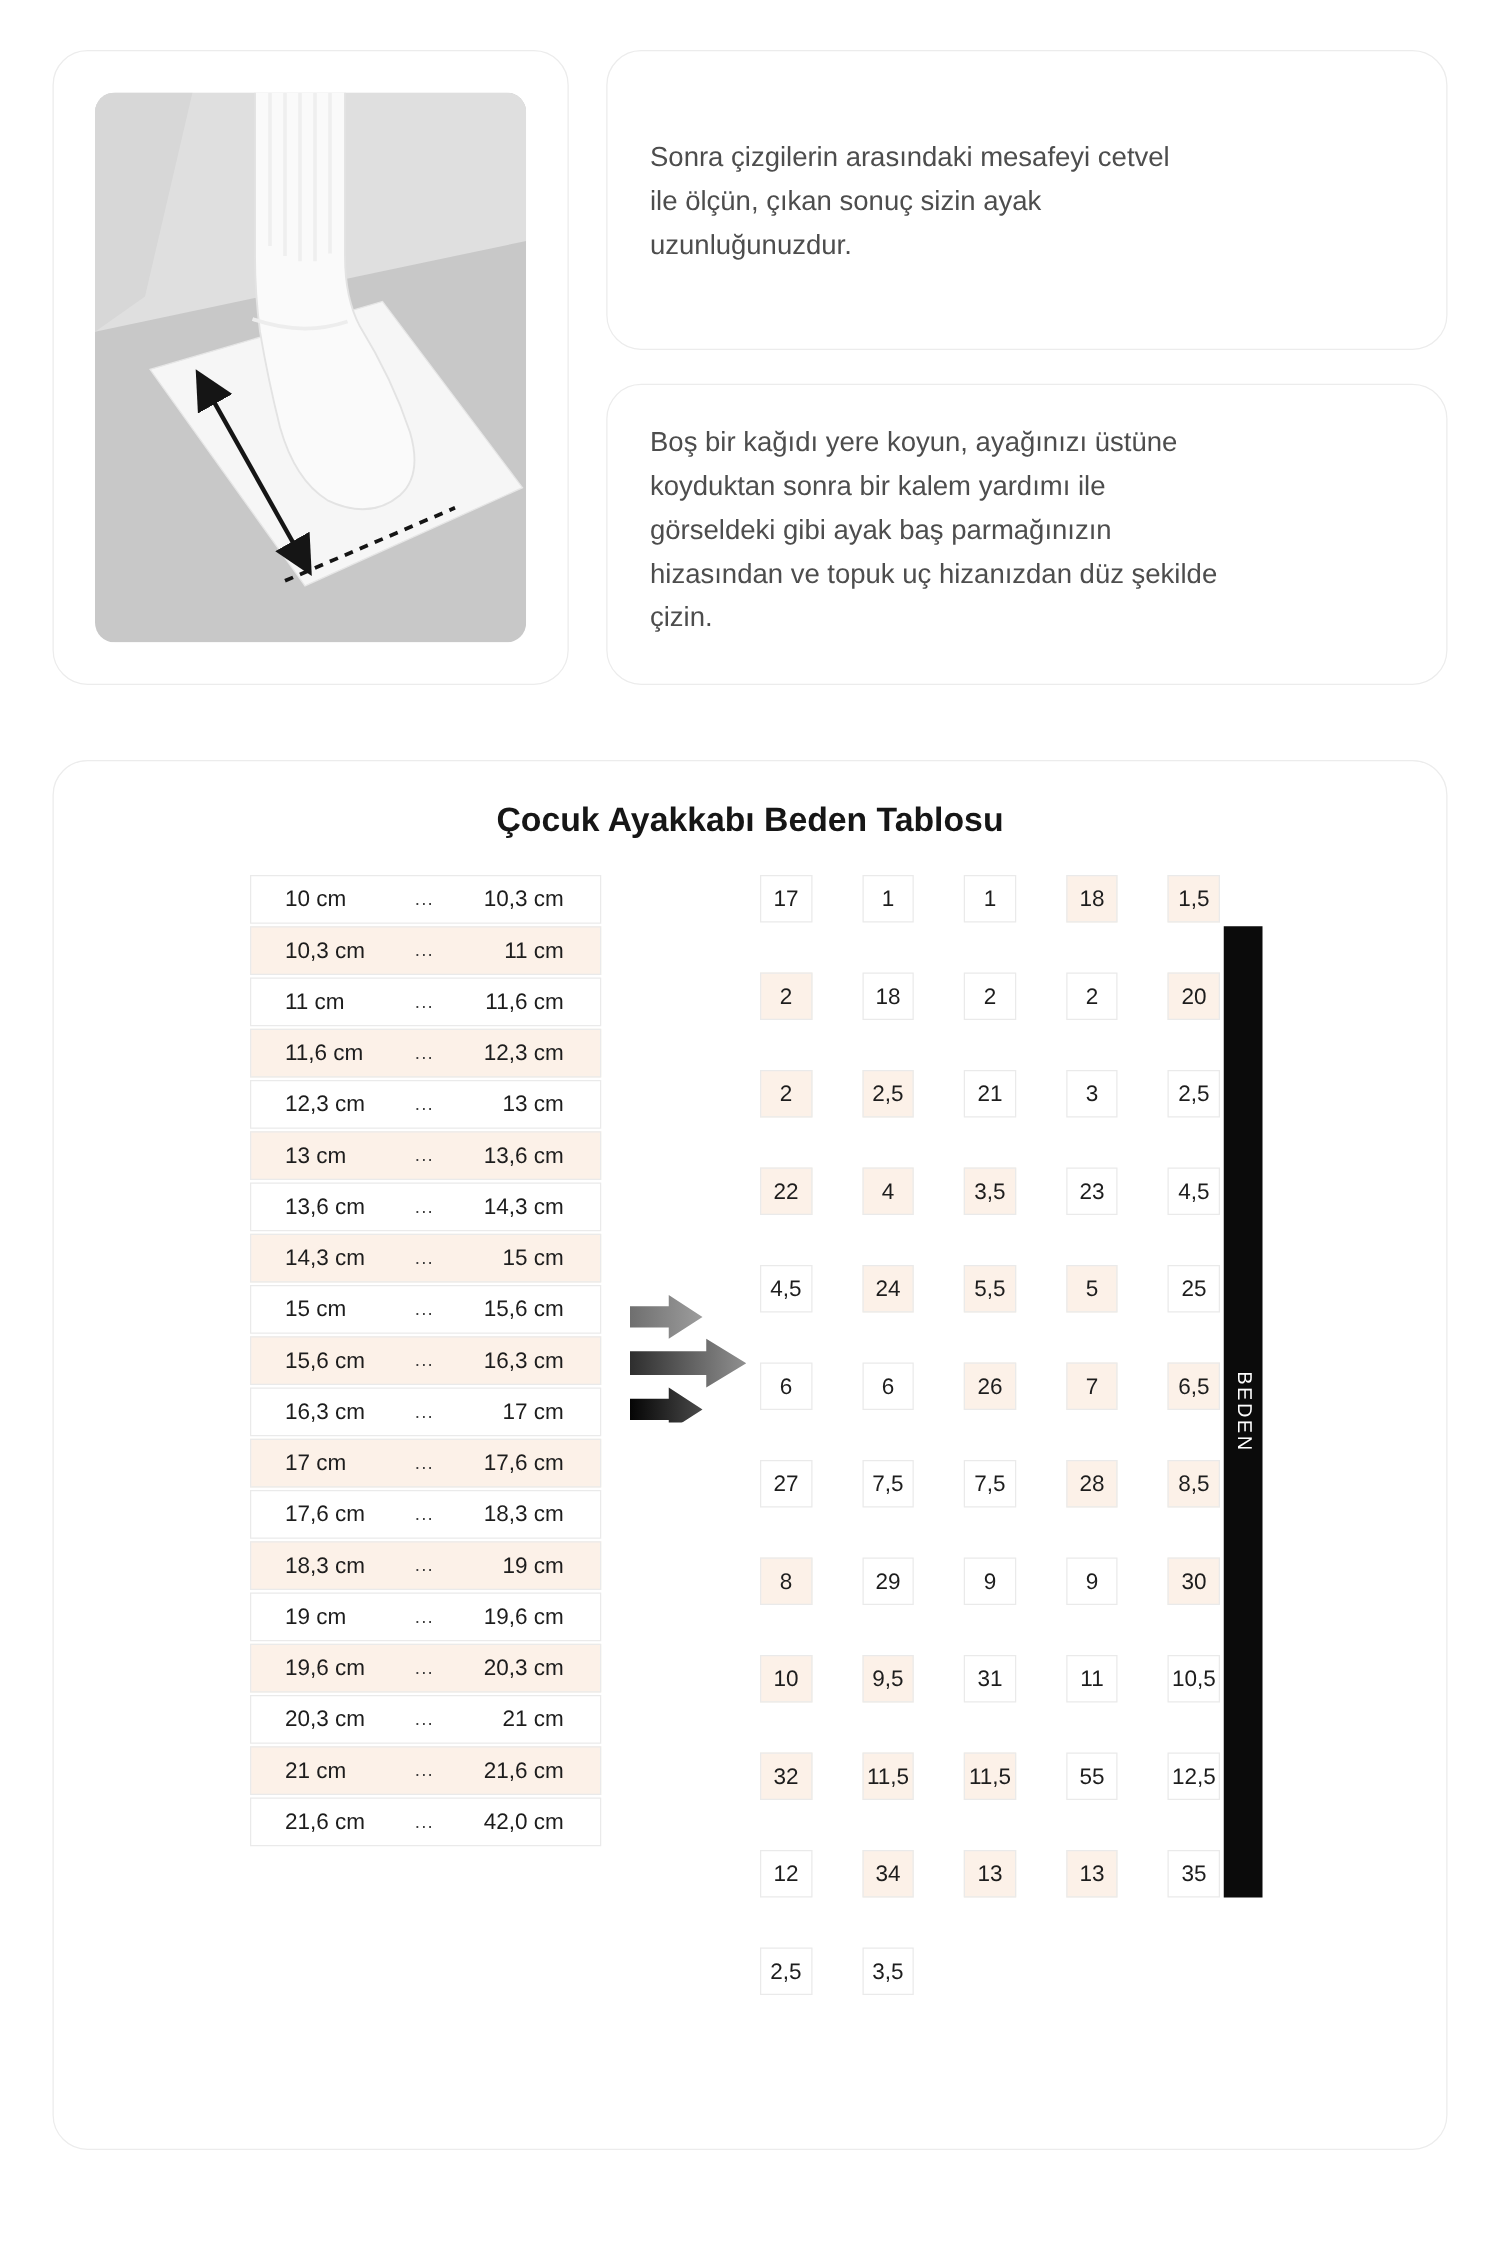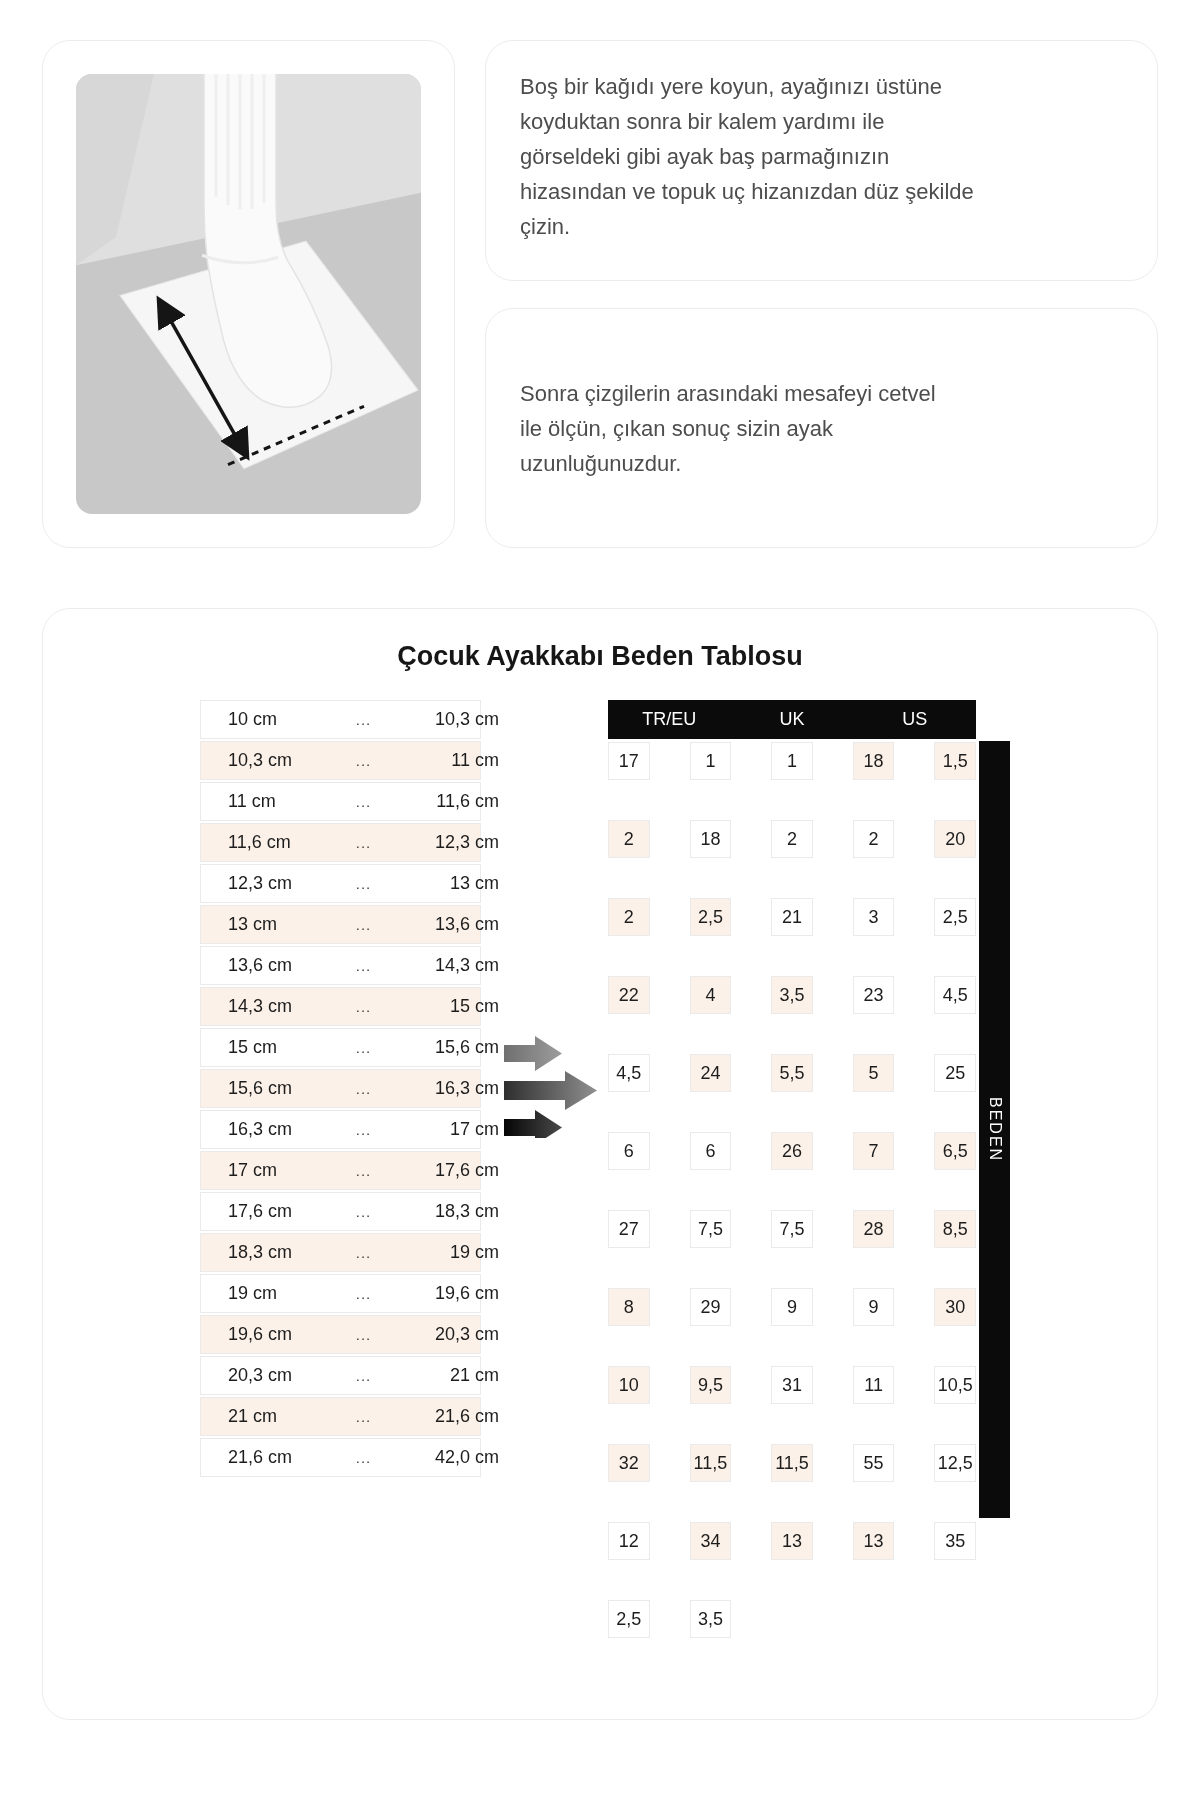--- a/index.html
+++ b/index.html
@@ -27,21 +27,21 @@
 
   
   .chart-card { position:relative; margin:60px 42px 0 42px; width:1116px; height:1112px; }
   .chart-card h2 { text-align:center; padding-top:32px; font-size:27px; font-weight:700; color:#161616; }
 
   .cm-table { position:absolute; left:157px; top:91px; width:281px; }
   .tbl-header { height:39px; background:#0b0b0b; color:#fff; font-size:18px;
                 display:flex; align-items:center; justify-content:center; margin-bottom:3px; }
   .cm-body { display:flex; flex-direction:column; gap:2px; }
   .cm-row { display:grid; grid-template-columns:116px 45px 116px; height:39px; align-items:center;
-            background:#ffffff; border:1px solid #eaeaea; font-size:18px; color:#1d1d1d;gap:24px; }
+            background:#ffffff; border:1px solid #eaeaea; font-size:18px; color:#1d1d1d; }
   .cm-row.alt { background:#fcf1e8; }
   .cm-row .from { text-align:left; padding-left:27px; }
   .cm-row .dots { text-align:center; color:#3c3c3c; font-size:15px; letter-spacing:1px; }
   .cm-row .to { text-align:right; padding-right:27px; }
 
   .arrows { position:absolute; left:461px; top:423px; }
 
   .size-table { position:absolute; left:565px; top:91px; width:368px; }
   .size-header { height:39px; background:#0b0b0b; color:#fff; font-size:18px;
                  display:grid; grid-template-columns:1fr 1fr 1fr; align-items:center; text-align:center; margin-bottom:3px; }
@@ -76,25 +76,25 @@
           <polygon points="44,220 230,166 342,314 168,392" fill="none" stroke="#e6e6e6"></polygon>
           <path d="M128,-4 H200 V130 q0,34 12,56 q26,42 40,84 q10,34 -8,50 q-24,20 -58,4 q-26,-16 -38,-58 q-10,-40 -16,-76 q-4,-30 -4,-60 Z" fill="#fafafa" stroke="#e3e3e3" stroke-width="1.5"></path>
           <path d="M140,0 v122 M152,0 v130 M164,0 v134 M176,0 v134 M188,0 v128" stroke="#efefef" stroke-width="3" fill="none"></path>
           <path d="M126,180 q40,14 76,2" stroke="#ededed" stroke-width="3" fill="none"></path>
           <line x1="84" y1="226" x2="170" y2="378" stroke="#151515" stroke-width="3.5" marker-start="url(#ah)" marker-end="url(#ah)"></line>
           <line x1="152" y1="388" x2="288" y2="330" stroke="#151515" stroke-width="3" stroke-dasharray="7 6"></line>
         </svg>
       </div>
     </div>
     <div class="howto-texts">
+      <div class="card text-card second">
+        <p>Sonra çizgilerin arasındaki mesafeyi cetvel ile ölçün, çıkan sonuç sizin ayak uzunluğunuzdur.</p>
+      </div>
       <div class="card text-card first">
         <p>Boş bir kağıdı yere koyun, ayağınızı üstüne koyduktan sonra bir kalem yardımı ile görseldeki gibi ayak baş parmağınızın hizasından ve topuk uç hizanızdan düz şekilde çizin.</p>
-      </div>
-      <div class="card text-card second">
-        <p>Sonra çizgilerin arasındaki mesafeyi cetvel ile ölçün, çıkan sonuç sizin ayak uzunluğunuzdur.</p>
       </div>
     </div>
   </div>
 
   <div class="card chart-card">
     <h2>Çocuk Ayakkabı Beden Tablosu</h2>
 
     <div class="cm-table">
       <div class="cm-body">
           <div class="cm-row">
@@ -209,25 +209,20 @@
           <stop offset="0" stop-color="#050505"></stop>
             <stop offset="1" stop-color="#4a4a4a"></stop>
         </linearGradient>
       </defs>
       <path d="M0,13 h31 v-9 l27,17.5 l-27,17.5 v-9 h-31 z" fill="url(#g1)"></path>
       <path d="M0,49 h61 v-10 l32,19.5 l-32,19.5 v-10 h-61 z" fill="url(#g2)"></path>
       <path d="M0,87 h31 v-9 l27,17.5 l-27,17.5 v-9 h-31 z" fill="url(#g3)"></path>
     </svg>
 
     <div class="size-table">
-      <div class="size-header">
-        <span>TR/EU</span>
-        <span>UK</span>
-        <span>US</span>
-      </div>
       <div class="size-body">
           <div class="sz-cell">17</div>
           <div class="sz-cell">1</div>
           <div class="sz-cell">1</div>
           <div class="sz-cell alt">18</div>
           <div class="sz-cell alt">1,5</div>
           <div class="sz-cell alt">2</div>
           <div class="sz-cell">18</div>
           <div class="sz-cell">2</div>
           <div class="sz-cell">2</div>

